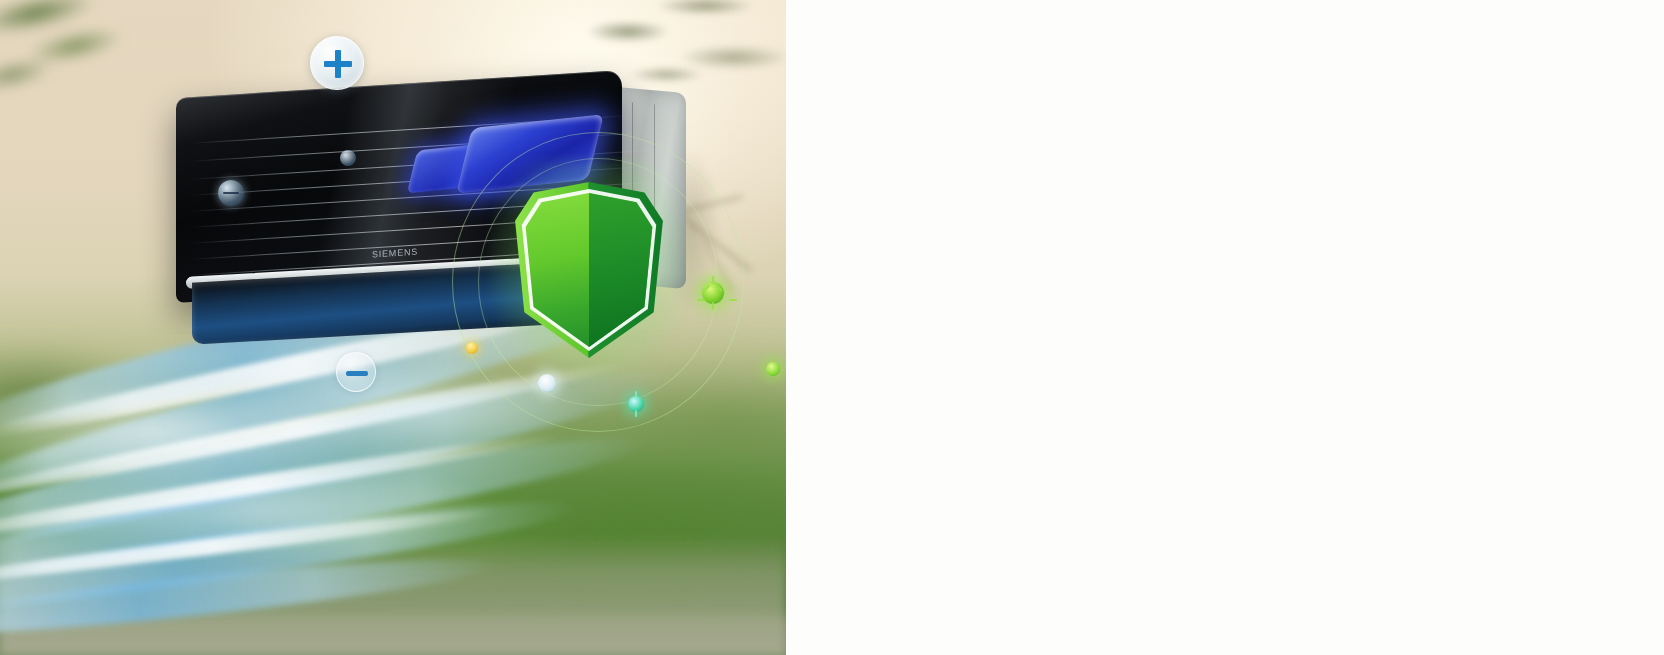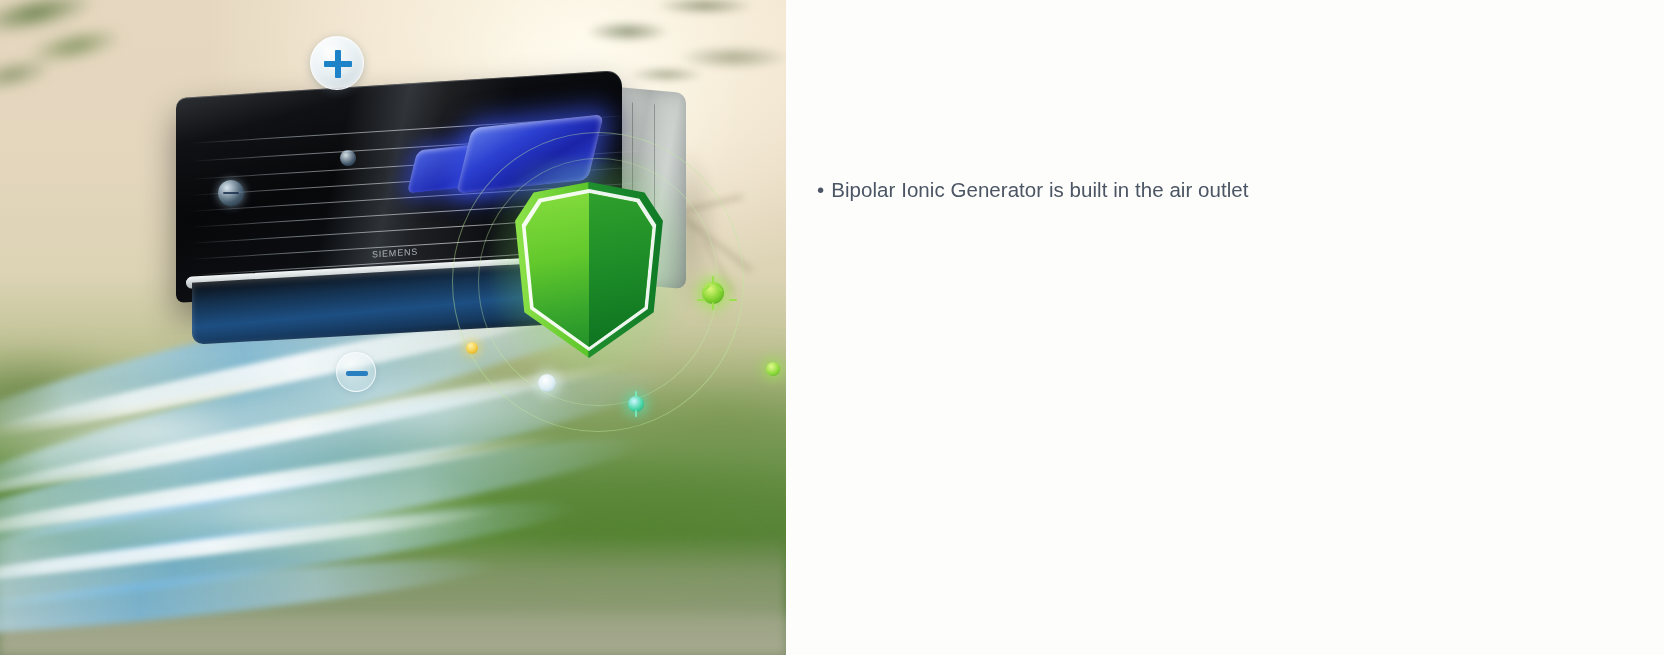--- a/index.html
+++ b/index.html
@@ -326,20 +326,17 @@
       <div class="germ-core" style="background:radial-gradient(circle at 38% 30%, #fff3a8, #f0c83c 60%, #c89a18 100%); box-shadow:0 0 10px 3px rgba(245,215,90,.6);"></div>
     </div>
     <div class="germ" style="left:766px; top:362px; width:14px; height:14px;">
       <div class="germ-core" style="background:radial-gradient(circle at 38% 32%, #e4fa90, #8cd93a 58%, #4aa520 100%); box-shadow:0 0 12px 4px rgba(150,230,70,.6);"></div>
     </div>
   </div>
 
   <div class="info">
     <div class="info-inner">
       <ul class="bullets">
-        <li class="bullet">
-          <span class="dot">•</span><span>Bipolar Ionic Generator is built in the air outlet</span>
-        </li>
       </ul>
     </div>
   </div>
 
 </div>
 
 </body></html>

